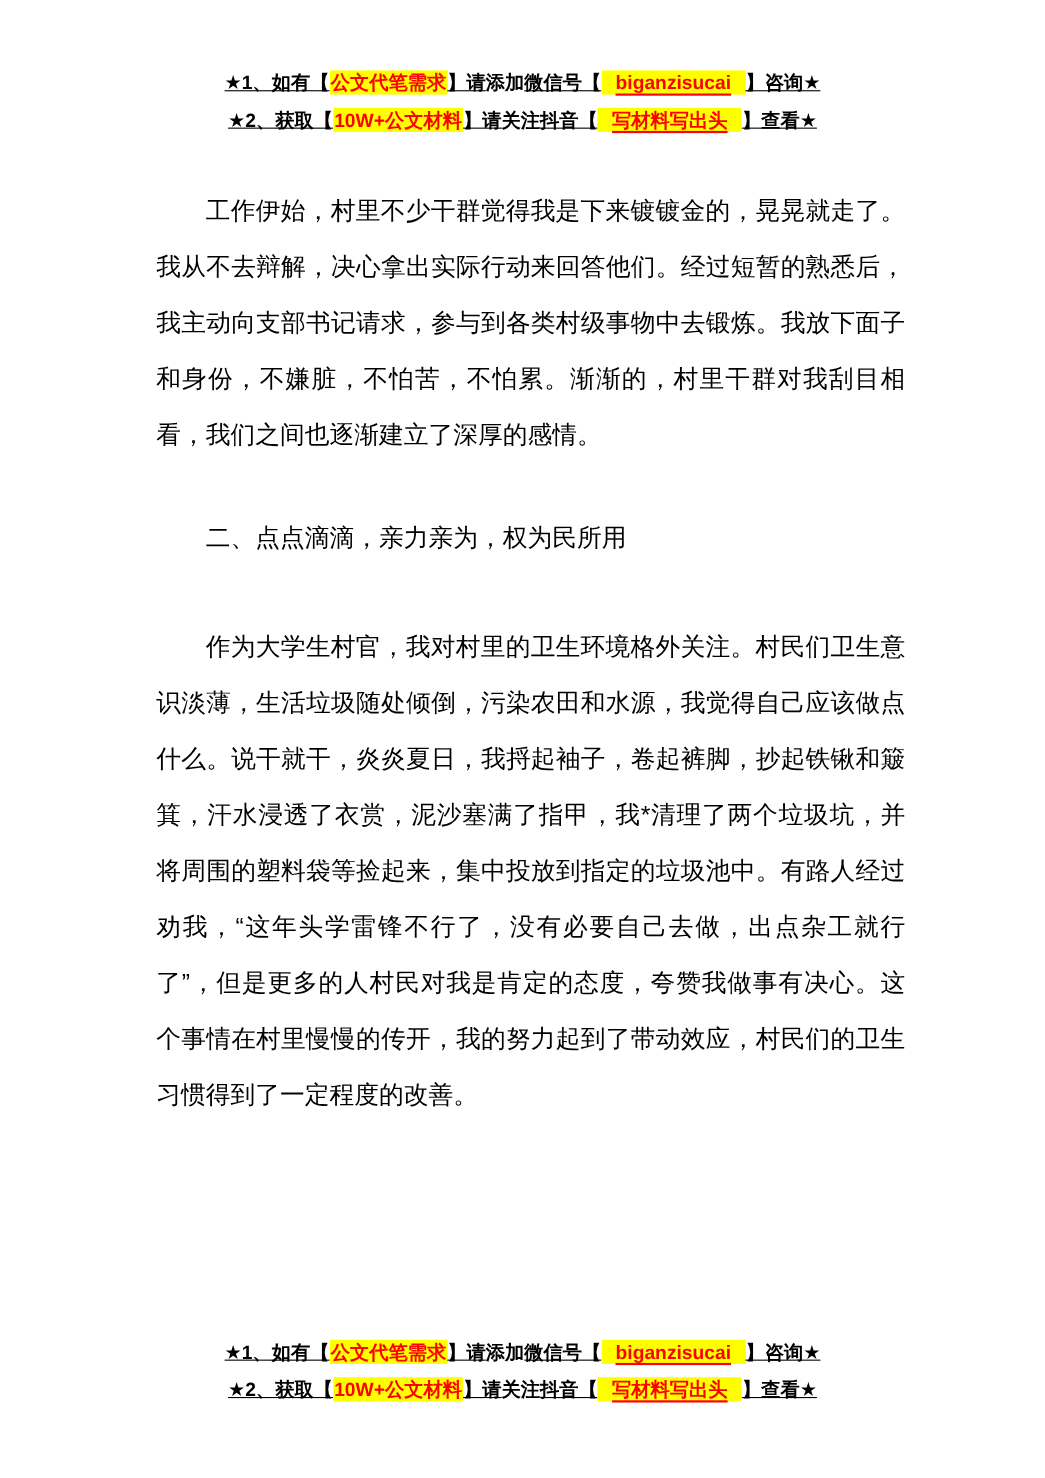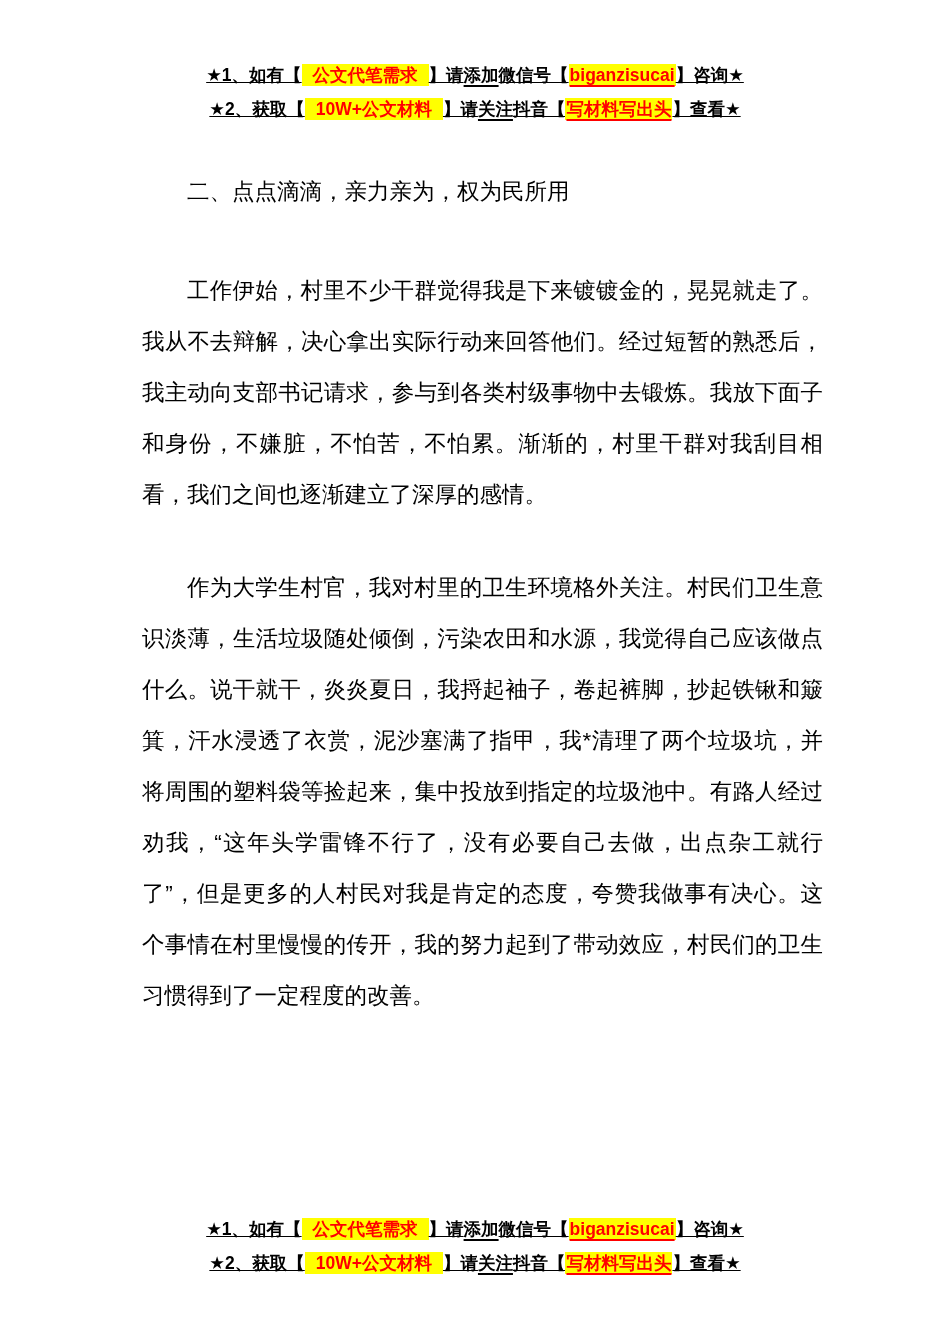--- a/index.html
+++ b/index.html
@@ -29,32 +29,31 @@
     line-height: 34px;
     white-space: nowrap;
   }
   .ad-top { top: 58px; }
   .ad-bottom { top: 1212px; }
   .ad-line { display: block; }
   .seg-plain { color: var(--text); text-decoration: underline; }
   .seg-hl {
     color: var(--accent-red);
     background: var(--highlight-yellow);
-    padding: 1px 11px;
+    padding: 1px 1px;
   }
   .seg-u {
     color: var(--text);
-    text-decoration: underline;
     text-decoration-thickness: 2px;
     text-underline-offset: 4px;
   }
   .seg-hl-u {
     color: var(--accent-red);
     background: var(--highlight-yellow);
-    padding: 1px 1px;
+    padding: 1px 13px;
     text-decoration: underline;
     text-decoration-color: var(--accent-red);
     text-decoration-thickness: 2px;
     text-underline-offset: 4px;
   }
   .content {
     position: absolute;
     top: 166px;
     left: 142px;
     width: 681px;
@@ -75,21 +74,21 @@
 </style>
 </head>
 <body>
 
 <div class="page">
   <div class="ad ad-top" id="ad-top">
       <div class="ad-line"><span class="seg-plain">★1、如有【</span><span class="seg-hl">公文代笔需求</span><span class="seg-plain">】请</span><span class="seg-u">添加</span><span class="seg-plain">微信号【</span><span class="seg-hl-u">biganzisucai</span><span class="seg-plain">】咨询★</span></div>
       <div class="ad-line"><span class="seg-plain">★2、获取【</span><span class="seg-hl">10W+公文材料</span><span class="seg-plain">】请</span><span class="seg-u">关注</span><span class="seg-plain">抖音【</span><span class="seg-hl-u">写材料写出头</span><span class="seg-plain">】查看★</span></div>
     </div>
   <div class="content" id="doc-content">
+      <div class="para">工作伊始，村里不少干群觉得我是下来镀镀金的，晃晃就走了。我从不去辩解，决心拿出实际行动来回答他们。经过短暂的熟悉后，我主动向支部书记请求，参与到各类村级事物中去锻炼。我放下面子和身份，不嫌脏，不怕苦，不怕累。渐渐的，村里干群对我刮目相看，我们之间也逐渐建立了深厚的感情。</div>
       <div class="para heading">二、点点滴滴，亲力亲为，权为民所用</div>
-      <div class="para">工作伊始，村里不少干群觉得我是下来镀镀金的，晃晃就走了。我从不去辩解，决心拿出实际行动来回答他们。经过短暂的熟悉后，我主动向支部书记请求，参与到各类村级事物中去锻炼。我放下面子和身份，不嫌脏，不怕苦，不怕累。渐渐的，村里干群对我刮目相看，我们之间也逐渐建立了深厚的感情。</div>
       <div class="para">作为大学生村官，我对村里的卫生环境格外关注。村民们卫生意识淡薄，生活垃圾随处倾倒，污染农田和水源，我觉得自己应该做点什么。说干就干，炎炎夏日，我捋起袖子，卷起裤脚，抄起铁锹和簸箕，汗水浸透了衣赏，泥沙塞满了指甲，我*清理了两个垃圾坑，并将周围的塑料袋等捡起来，集中投放到指定的垃圾池中。有路人经过劝我，“这年头学雷锋不行了，没有必要自己去做，出点杂工就行了”，但是更多的人村民对我是肯定的态度，夸赞我做事有决心。这个事情在村里慢慢的传开，我的努力起到了带动效应，村民们的卫生习惯得到了一定程度的改善。</div>
     </div>
   <div class="ad ad-bottom" id="ad-bottom">
       <div class="ad-line"><span class="seg-plain">★1、如有【</span><span class="seg-hl">公文代笔需求</span><span class="seg-plain">】请</span><span class="seg-u">添加</span><span class="seg-plain">微信号【</span><span class="seg-hl-u">biganzisucai</span><span class="seg-plain">】咨询★</span></div>
       <div class="ad-line"><span class="seg-plain">★2、获取【</span><span class="seg-hl">10W+公文材料</span><span class="seg-plain">】请</span><span class="seg-u">关注</span><span class="seg-plain">抖音【</span><span class="seg-hl-u">写材料写出头</span><span class="seg-plain">】查看★</span></div>
     </div>
 </div>
 
 </body></html>

